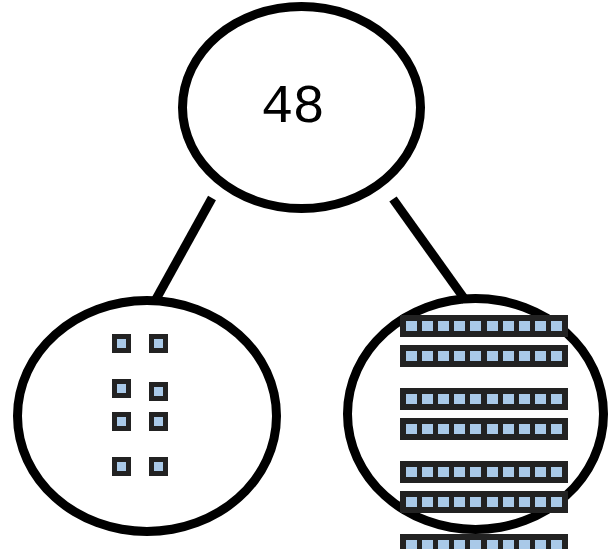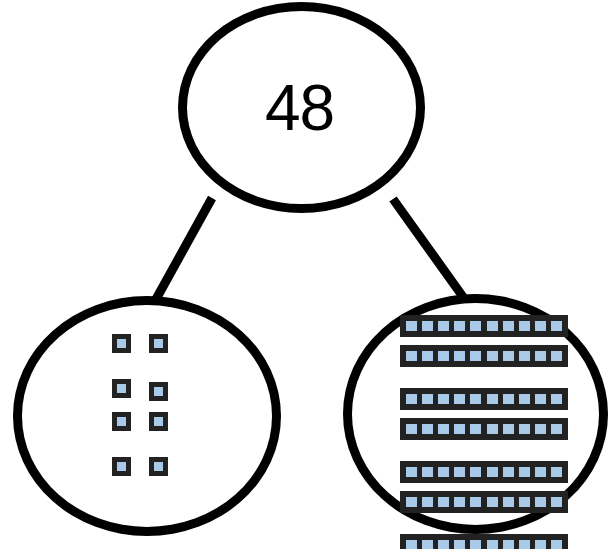--- a/index.html
+++ b/index.html
@@ -51,32 +51,32 @@
   }
   .node-tens {
     left: 343px;
     top: 294px;
     width: 265px;
     height: 240px;
   }
 
   .root-value {
     position: absolute;
-    left: 176px;
+    left: 169px;
     top: 2px;
     width: 247px;
     height: 211px;
     display: flex;
     align-items: center;
     justify-content: center;
-    font-size: 64px;
+    font-size: 54px;
     line-height: 1;
     color: #000000;
     letter-spacing: -1px;
-    font-family: Liberation Sans, sans-serif;
+    font-family: Liberation Mono, monospace;
   }
 
   
   .unit {
     position: absolute;
     box-sizing: border-box;
     width: 19px;
     height: 19px;
     background: #a9c9e8;
     border: 5px solid #222222;

